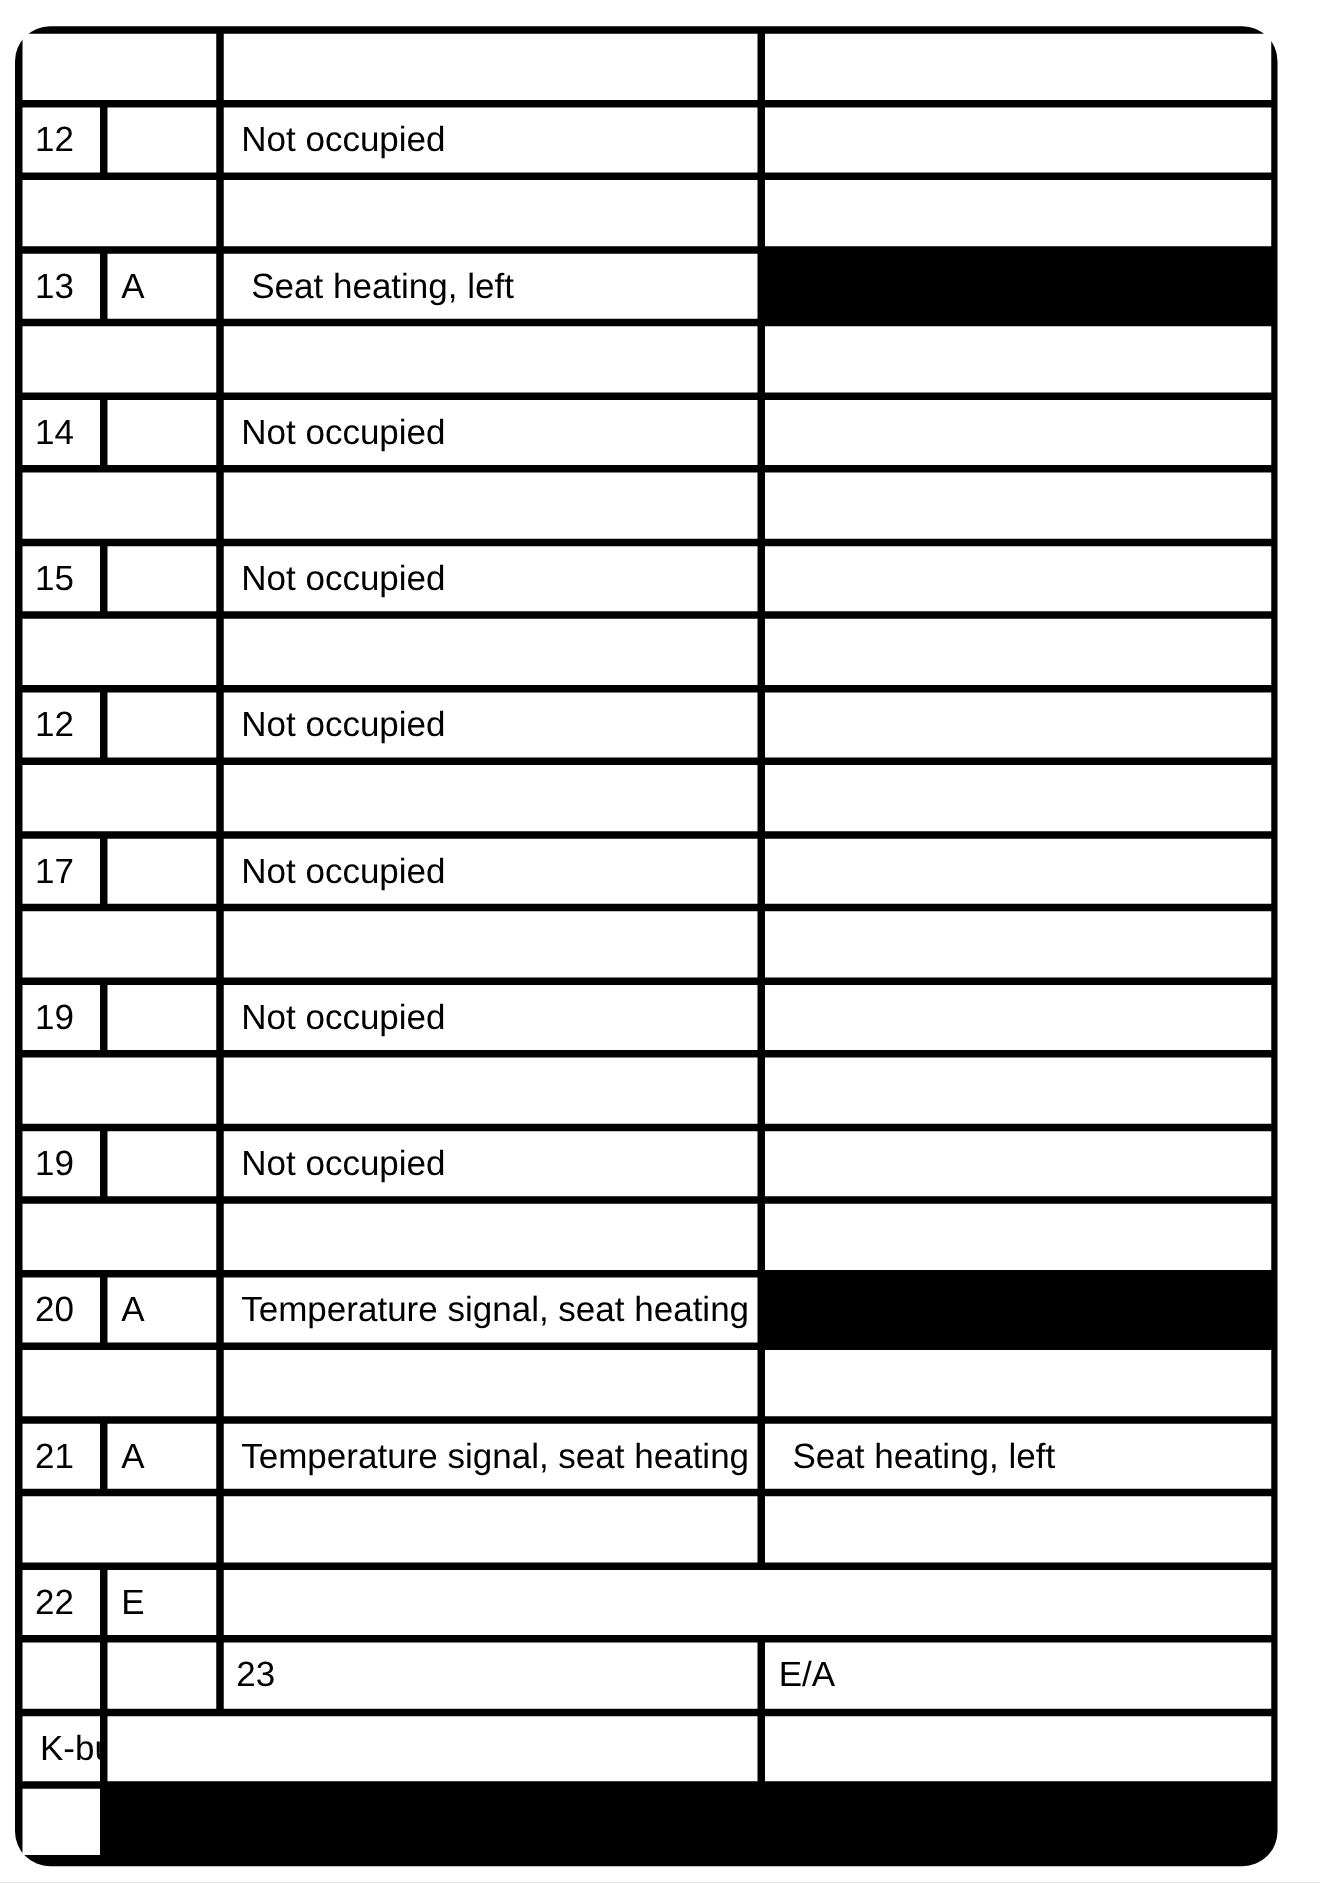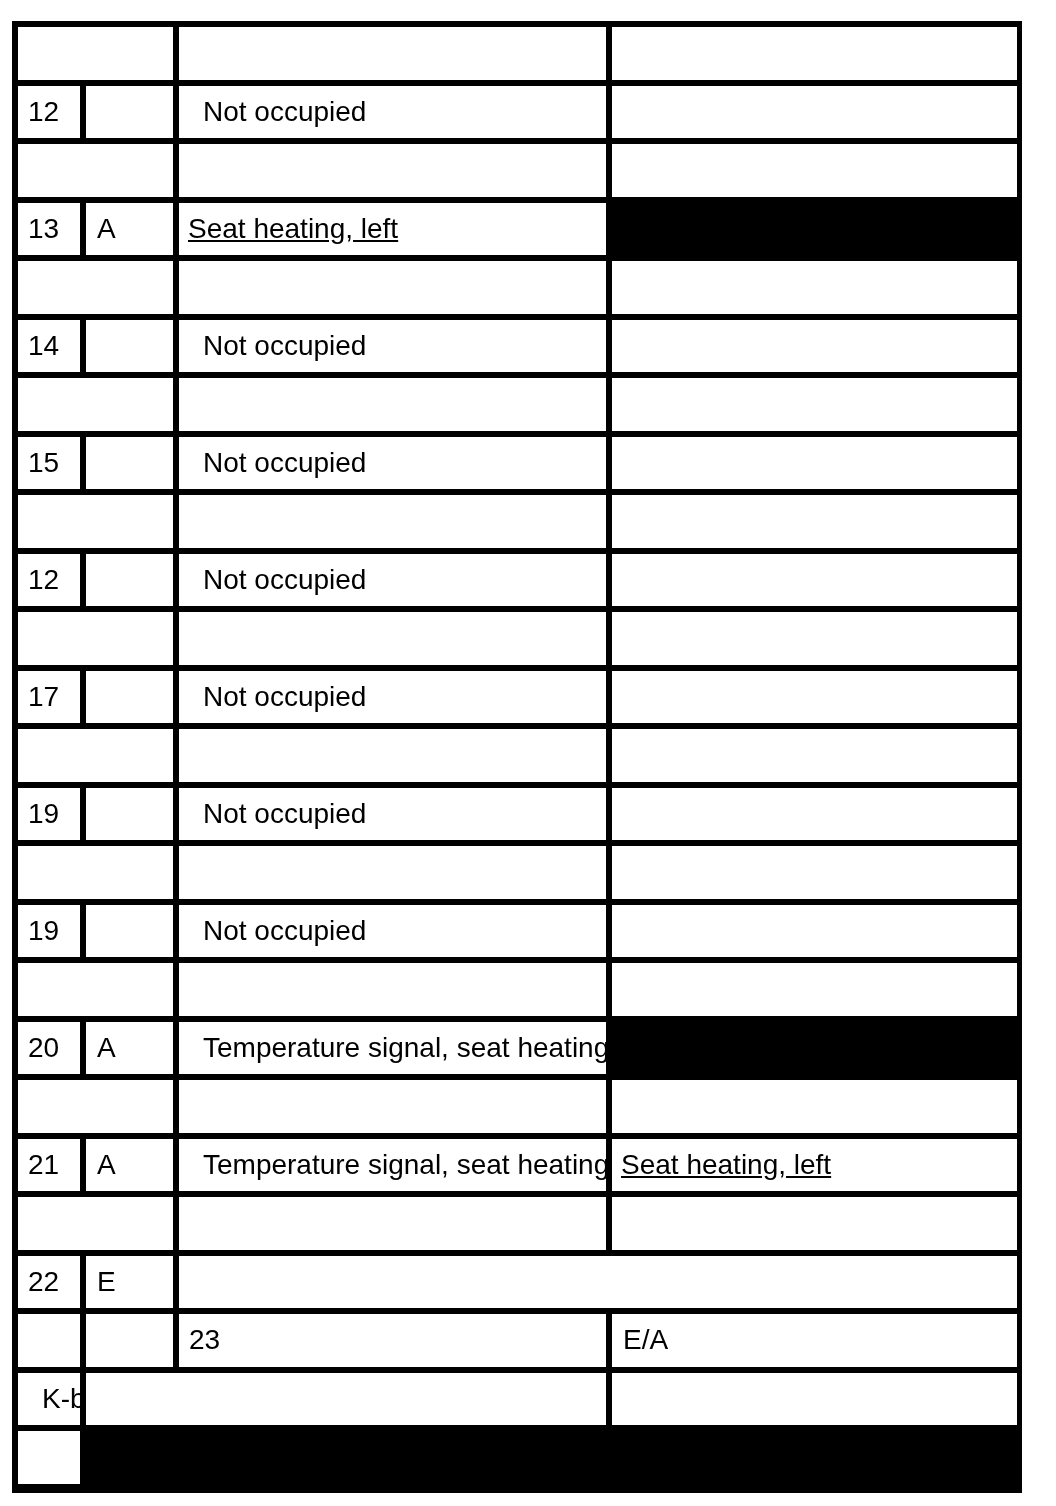--- a/index.html
+++ b/index.html
@@ -25,34 +25,35 @@
     position: absolute;
     left: 12px;
     top: 21px;
     display: grid;
     grid-template-columns: 62px 87px 427px 405px;
     grid-auto-rows: 52.5px;
     gap: 6px;
     background: #000000;
     padding: 6px 5px 9px 6px;
     box-sizing: content-box;
+    border-radius: 28px;
   }
   .cell {
     background: #ffffff;
     display: flex;
     align-items: center;
     font-size: 28px;
     line-height: 1;
     white-space: nowrap;
     overflow: hidden;
   }
   .cell.pin  { padding-left: 10px; }
   .cell.type { padding-left: 11px; }
-  .cell.desc { padding-left: 24px; }
-  .cell.conn { padding-left: 9px; text-decoration: underline; }
+  .cell.desc { padding-left: 14px; }
+  .cell.conn { padding-left: 22px; }
   .cell.span2 { grid-column: span 2; }
 </style>
 </head>
 <body>
 
 <div class="page">
   <div class="pin-table">
 
     <div class="cell span2"></div>
     <div class="cell desc"></div>

